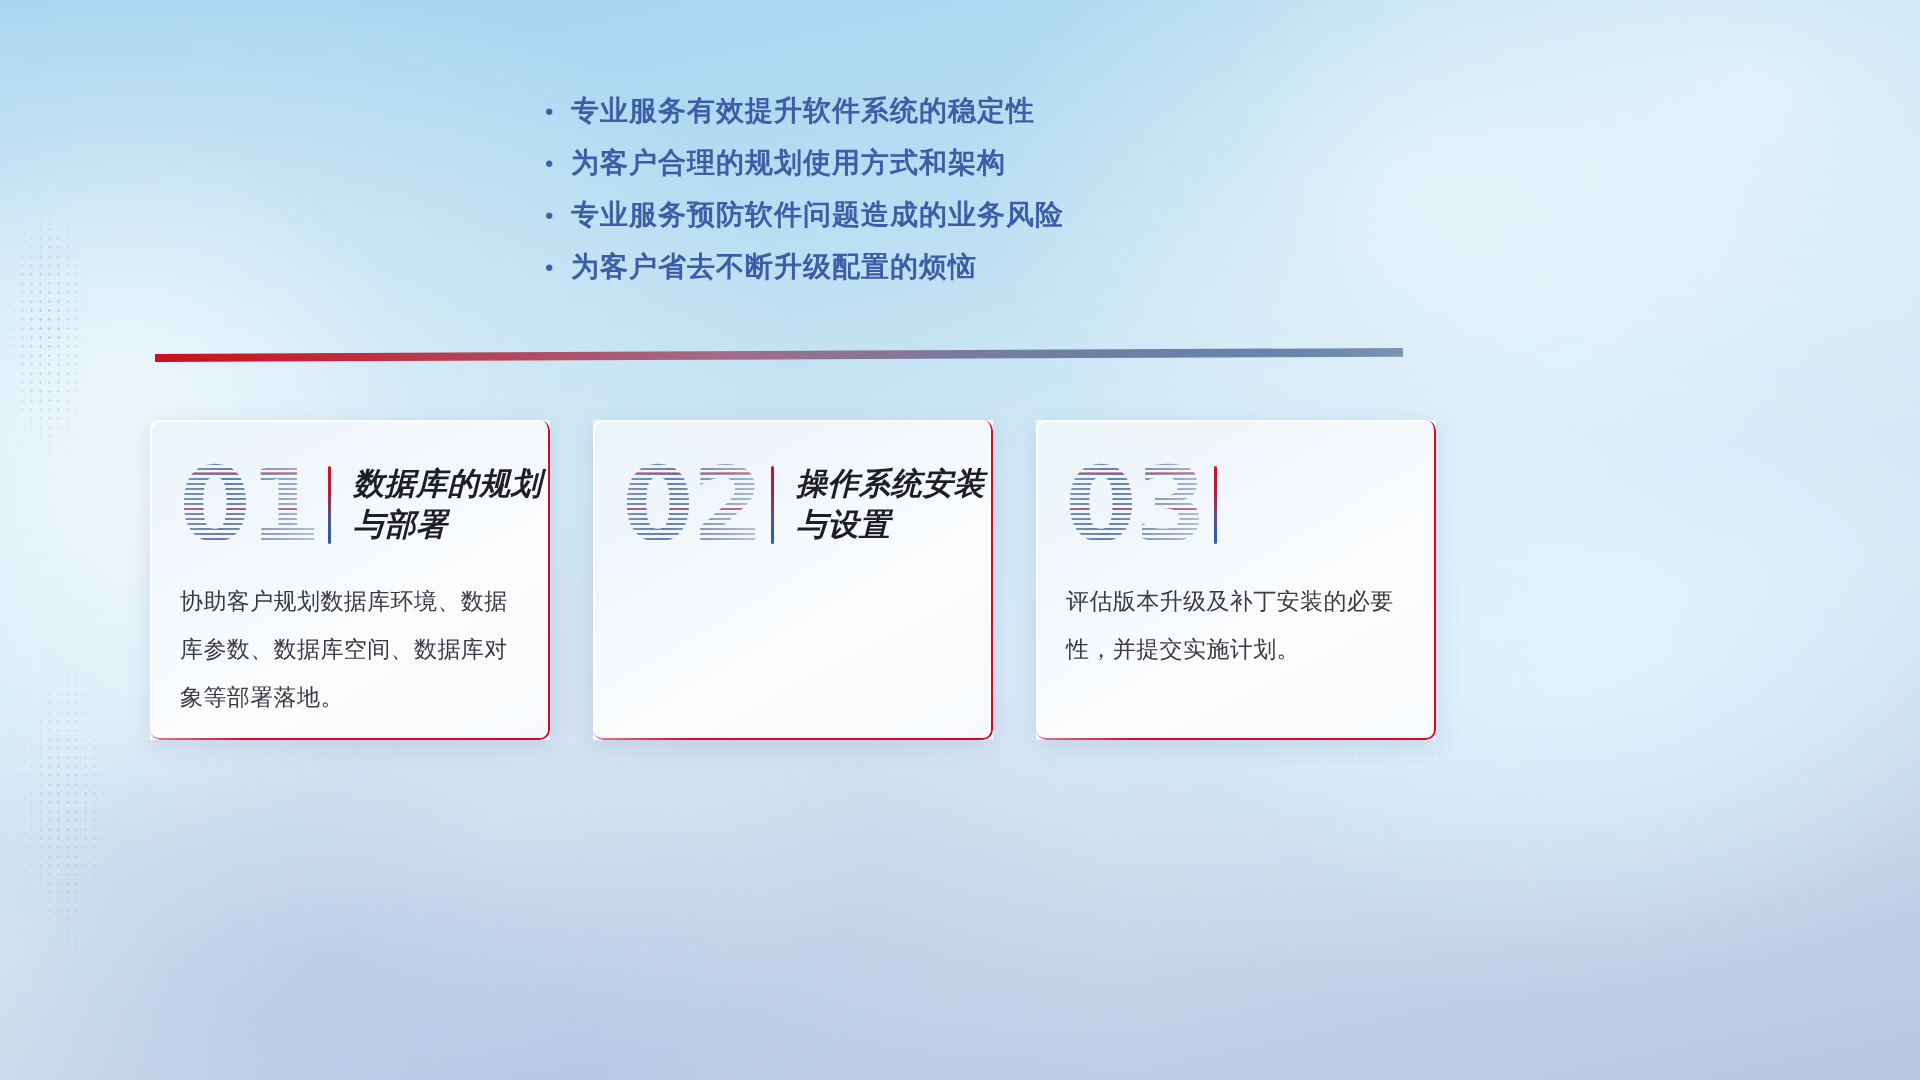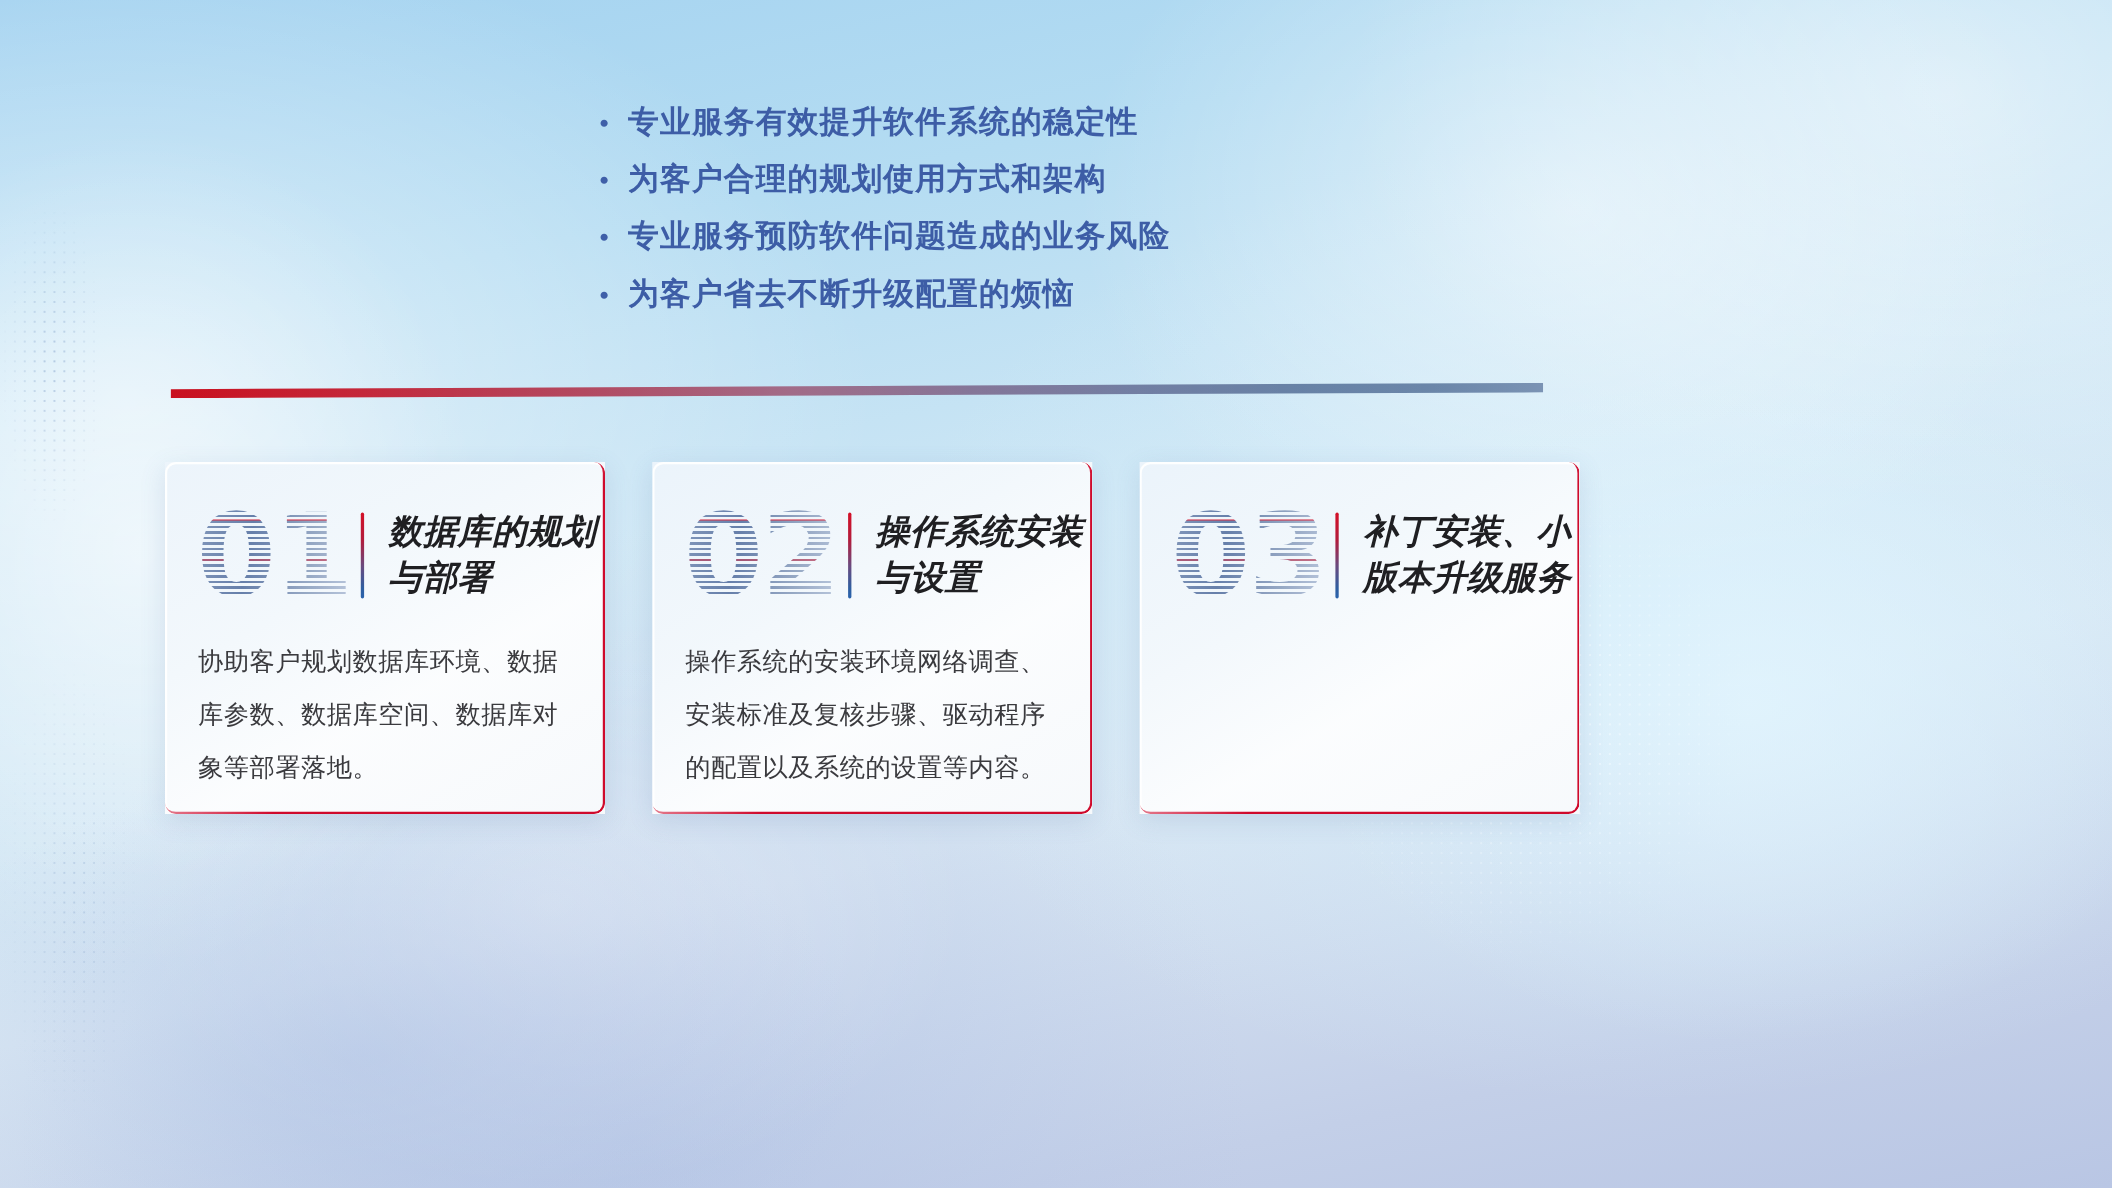--- a/index.html
+++ b/index.html
@@ -332,33 +332,29 @@
         <div class="card-num">
           <span class="glyph">02</span>
           <span class="glyph-red">02</span>
         </div>
         <div class="card-rule"></div>
         <div class="card-title">
           <div>操作系统安装</div>
           <div>与设置</div>
         </div>
       </div>
-      <div class="card-body">操作系统的安装环境网络调查、安装标准及复核步骤、驱动程序的配置以及系统的设置等内容。</div>
     </div>
 
     <div class="card">
       <div class="card-accent"></div>
       <div class="card-head">
         <div class="card-num">
           <span class="glyph">03</span>
           <span class="glyph-red">03</span>
         </div>
         <div class="card-rule"></div>
-        <div class="card-title">
-          <div>补丁安装、小</div>
-          <div>版本升级服务</div>
-        </div>
       </div>
+      <div class="card-body">评估版本升级及补丁安装的必要性，并提交实施计划。</div>
     </div>
 
   </div>
 
 </div>
 
 </body></html>

